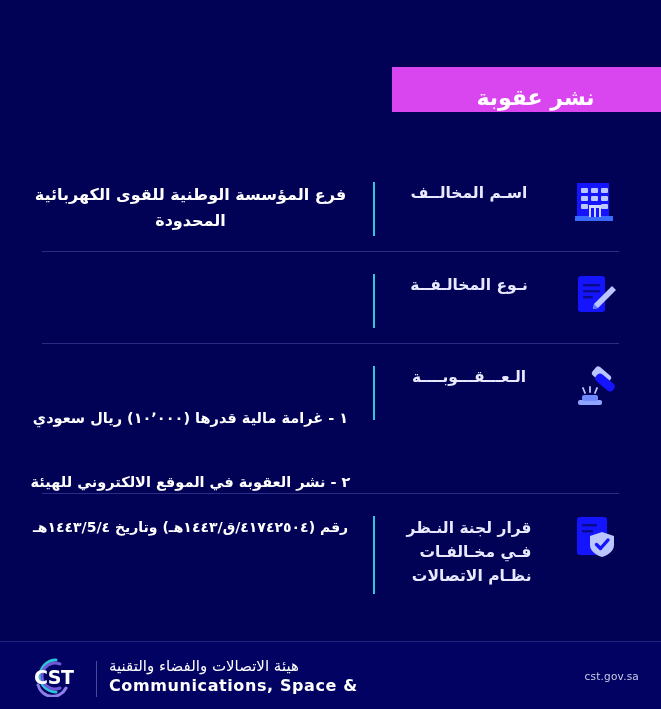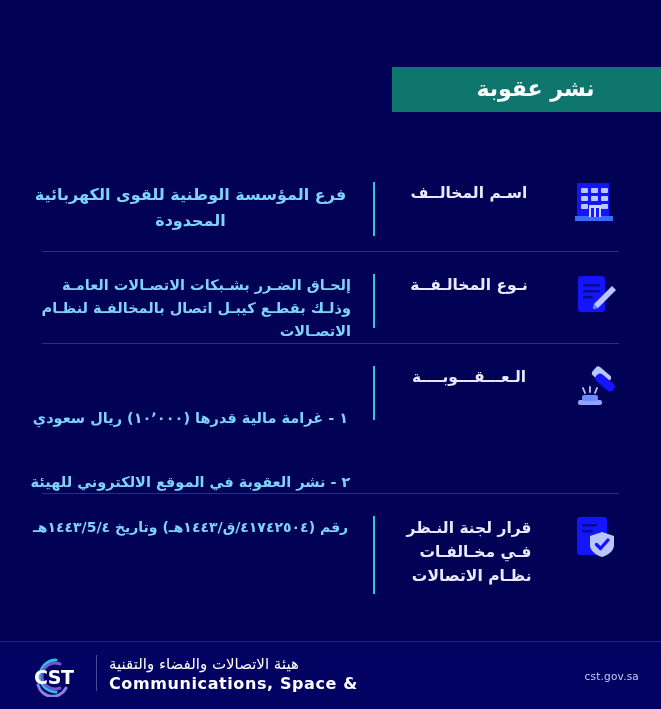--- a/index.html
+++ b/index.html
@@ -17,23 +17,23 @@
     color: #ffffff;
   }
 
   
   #header-banner {
     position: absolute;
     left: 392px;
     top: 67px;
     width: 269px;
     height: 45px;
-    background: #0f766e;
-    display: flex;
-    align-items: center;
+    background: #d946ef;
+    display: flex;
+    align-items: flex-end;
     justify-content: center;
     padding-left: 18px;
   }
   #header-banner .title {
     font-size: 22px;
     font-weight: 700;
     color: #ffffff;
     letter-spacing: 0.5px;
     padding-bottom: 2px;
   }
@@ -112,21 +112,21 @@
     flex: 1 1 auto;
     display: flex;
     align-items: flex-start;
     justify-content: flex-start;
     padding-top: 22px;
     padding-inline-start: 18px;
   }
   .value-cell .value-text {
     font-size: 14.5px;
     font-weight: 700;
-    color: #7dd3fc;
+    color: #ffffff;
     line-height: 1.6;
     text-align: right;
     width: 100%;
   }
 
   
   #row-name .value-text { font-size: 16px; text-align: center; }
   #row-violation .value-text { font-size: 14.5px; }
   #row-penalty .value-text { text-align: center; }
   #row-decision .label-cell .label-text { line-height: 1.55; }
@@ -144,21 +144,21 @@
     width: 661px;
     height: 68px;
     background: #020263;
     border-top: 1px solid #23237d;
     display: flex;
     align-items: center;
     direction: ltr;
   }
   #footer-brand {
     display: flex;
-    align-items: flex-start;
+    align-items: flex-end;
     margin-left: 26px;
   }
   #cst-logo-mark {
     width: 58px;
     height: 42px;
     position: relative;
     flex: 0 0 58px;
   }
   #cst-logo-mark .cst-word {
     position: absolute;
@@ -251,23 +251,20 @@
           </g>
           <path d="M40 14 L44 18 L26 36 L21 37 L22 32 Z" fill="#b9c6ff"></path>
           <path d="M26 36 L21 37 L22 32 Z" fill="#5577ff"></path>
         </svg>
       </div>
     </div>
     <div class="label-cell">
       <span class="label-text">نـوع المخالـفــة</span>
     </div>
     <div class="v-sep"></div>
-    <div class="value-cell">
-      <span class="value-text">إلحـاق الضـرر بشـبكات الاتصـالات العامـة وذلـك بقطـع كيبـل اتصال بالمخالفـة لنظـام الاتصـالات</span>
-    </div>
     <div class="row-divider"></div>
   </div>
 
   <div class="detail-row" id="row-penalty">
     <div class="icon-cell">
       <div class="icon-box">
         <svg viewBox="0 0 46 46" width="46" height="46" aria-hidden="true">
           <rect x="20" y="6" width="19" height="11" rx="3" transform="rotate(40 29.5 11.5)" fill="#b9c6ff"></rect>
           <rect x="22" y="14" width="22" height="9" rx="4" transform="rotate(40 33 18.5)" fill="#1414ff"></rect>
           <rect x="6" y="36" width="24" height="5" rx="2" fill="#8fa4ff"></rect>

